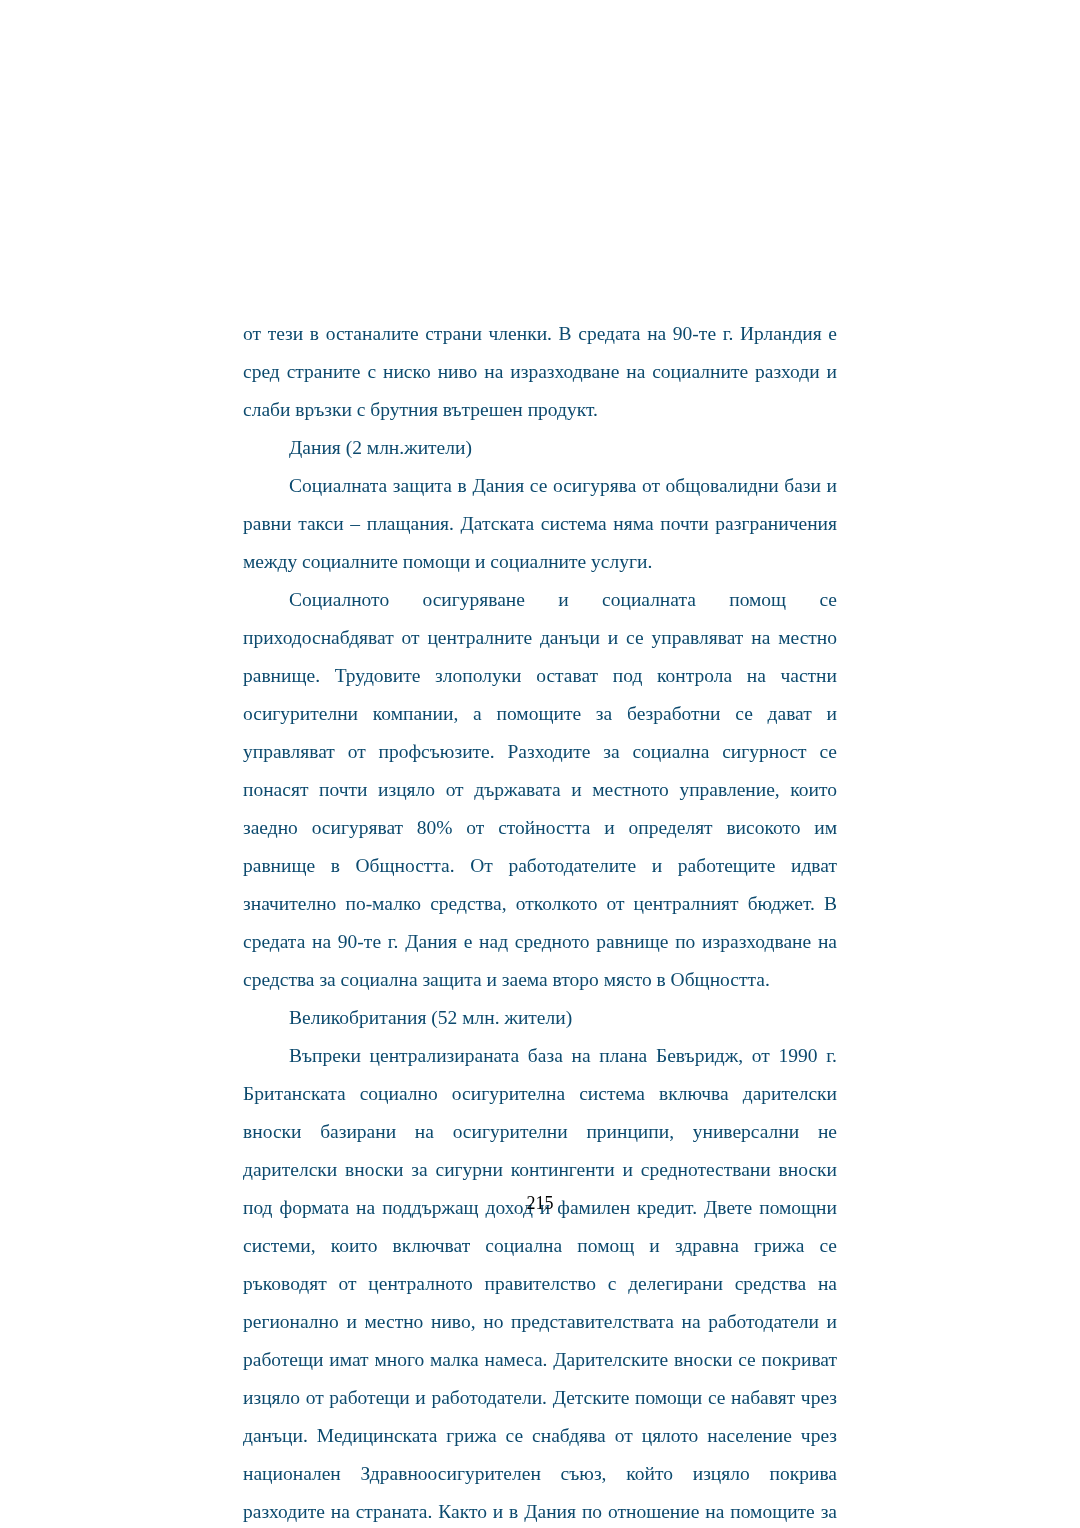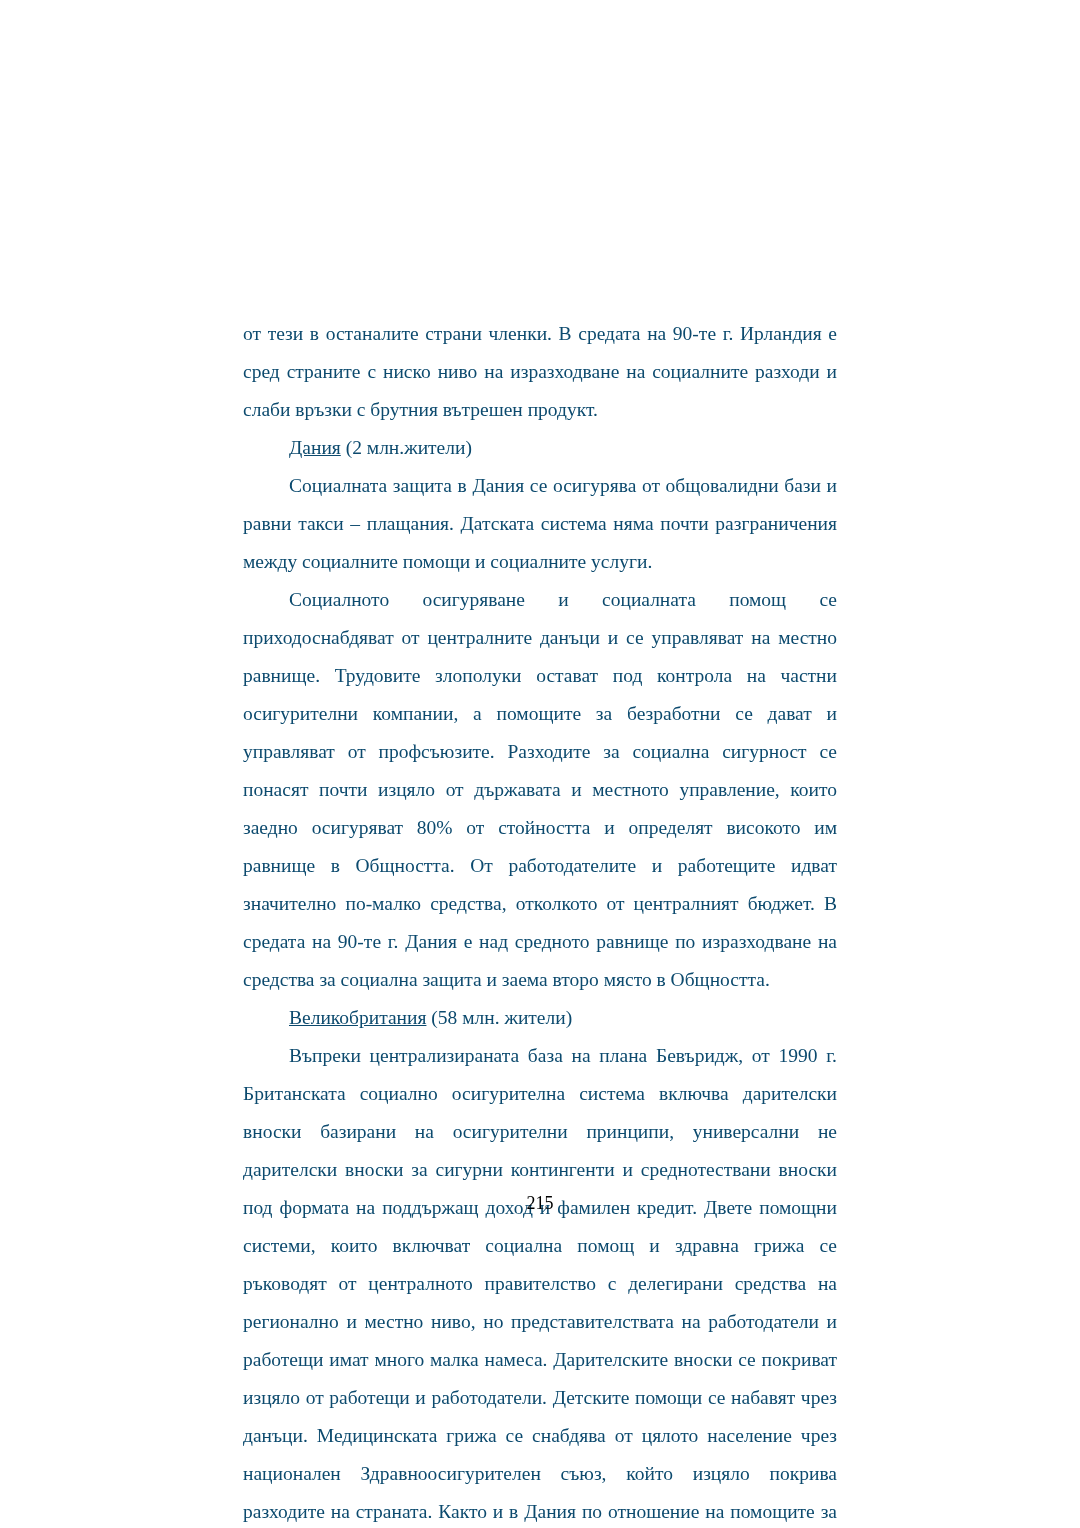--- a/index.html
+++ b/index.html
@@ -28,21 +28,20 @@
     text-justify: inter-word;
   }
   .para {
     margin: 0;
     text-align: justify;
   }
   .para.indent {
     text-indent: 46px;
   }
   .underline {
-    text-decoration: underline;
   }
   .page-number {
     position: absolute;
     left: 0;
     top: 1193px;
     width: 1080px;
     text-align: center;
     font-family: "Liberation Serif", "DejaVu Serif", serif;
     font-size: 18px;
     color: #000000;
@@ -56,21 +55,21 @@
   <div class="content">
 
     <p class="para">от тези в останалите страни членки. В средата на 90-те г. Ирландия е сред страните с ниско ниво на изразходване на социалните разходи и слаби връзки с брутния вътрешен продукт.</p>
 
     <p class="para indent"><span class="underline">Дания</span><span> (2 млн.жители)</span></p>
 
     <p class="para indent">Социалната защита в Дания се осигурява от общовалидни бази и равни такси – плащания. Датската система няма почти разграничения между социалните помощи и социалните услуги.</p>
 
     <p class="para indent">Социалното осигуряване и социалната помощ се приходоснабдяват от централните данъци и се управляват на местно равнище. Трудовите злополуки остават под контрола на частни осигурителни компании, а помощите за безработни се дават и управляват от профсъюзите. Разходите  за социална сигурност се понасят почти изцяло от държавата и местното управление, които заедно осигуряват 80% от стойността и определят високото им равнище в Общността. От работодателите и работещите идват значително по-малко средства, отколкото от централният бюджет. В средата на 90-те г. Дания е над средното равнище по изразходване на средства за социална защита и заема второ място в Общността.</p>
 
-    <p class="para indent"><span class="underline">Великобритания</span><span> (58 млн. жители)</span></p>
+    <p class="para indent"><span class="underline">Великобритания</span><span> (52 млн. жители)</span></p>
 
     <p class="para indent">Въпреки централизираната база на плана Бевъридж, от 1990 г. Британската социално осигурителна система включва дарителски вноски базирани на осигурителни принципи, универсални не дарителски вноски за сигурни контингенти и среднотествани вноски под формата на поддържащ доход и фамилен кредит. Двете помощни системи, които включват социална помощ и здравна грижа се ръководят от централното правителство с делегирани средства на регионално и местно ниво, но представителствата на работодатели и работещи имат много малка намеса. Дарителските вноски се покриват изцяло от работещи и работодатели. Детските помощи се набавят чрез данъци. Медицинската грижа се снабдява от цялото население чрез национален Здравноосигурителен съюз, който изцяло покрива разходите на страната. Както и в Дания по отношение на помощите за социална защита страната е на средно ниво, но докато в Дания приблизително 1/2 от сумата идва от вноски на работодатели, а от работещите се осигуряват 15% . В началото на 1990 г. Великобрита-</p>
 
   </div>
 
   <div class="page-number">215</div>
 
 </div>
 
 </body></html>

